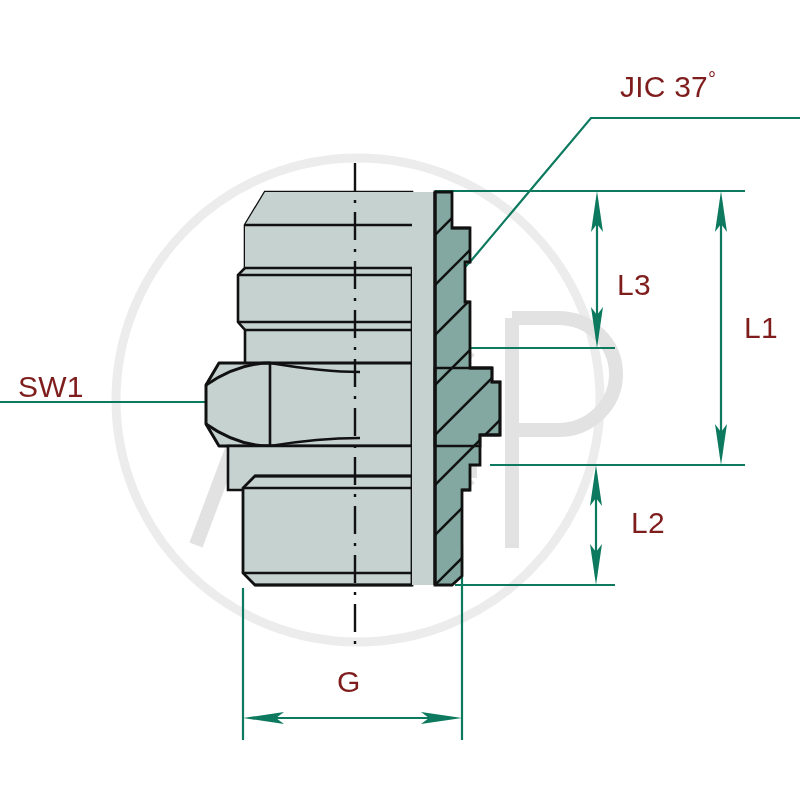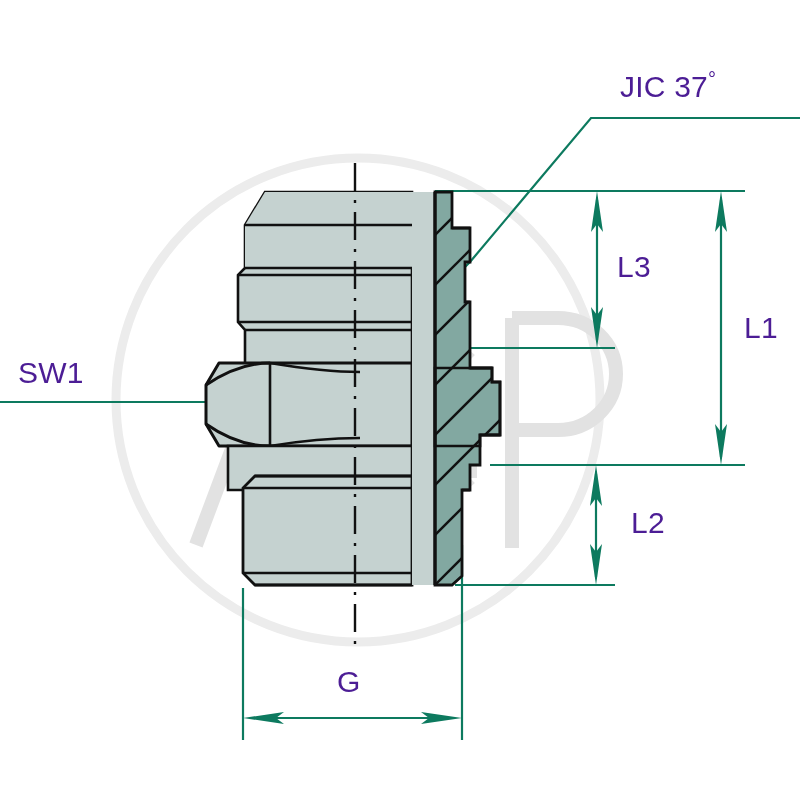--- a/index.html
+++ b/index.html
@@ -17,36 +17,36 @@
   }
   #drawing {
     position: absolute;
     left: 0;
     top: 0;
     width: 800px;
     height: 800px;
   }
   .lbl {
     position: absolute;
-    color: #4c1d95;
+    color: #7f1d1d;
     font-family: "Liberation Sans", sans-serif;
     font-size: 30px;
     font-weight: 400;
     line-height: 1;
     white-space: nowrap;
     letter-spacing: 0.2px;
   }
   .lbl .deg {
     font-size: 20px;
     vertical-align: super;
     line-height: 0;
   }
   #lbl-jic  { left: 620px; top: 72px; }
-  #lbl-sw1  { left: 18px;  top: 358px; }
-  #lbl-l3   { left: 617px; top: 252px; }
+  #lbl-sw1  { left: 18px;  top: 372px; }
+  #lbl-l3   { left: 617px; top: 270px; }
   #lbl-l1   { left: 744px; top: 313px; }
   #lbl-l2   { left: 631px; top: 508px; }
   #lbl-g    { left: 337px; top: 667px; }
 </style>
 </head>
 <body>
 
 <div id="stage">
 
   <svg id="drawing" viewBox="0 0 800 800">

